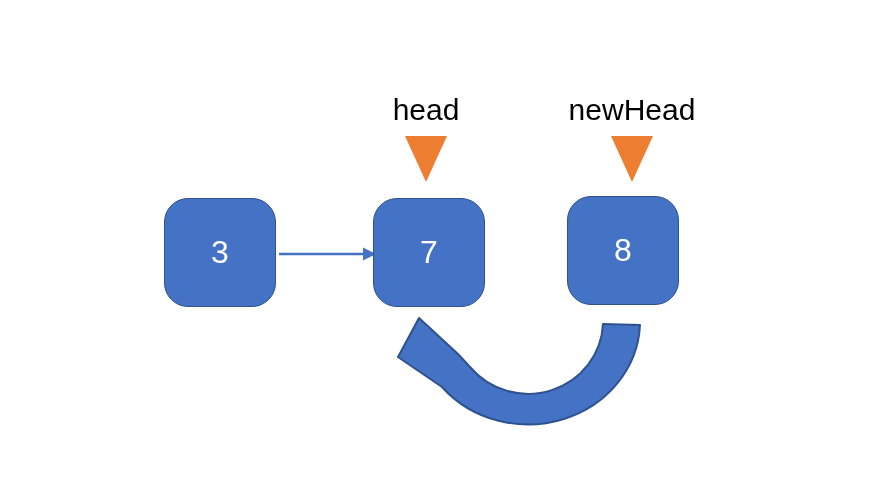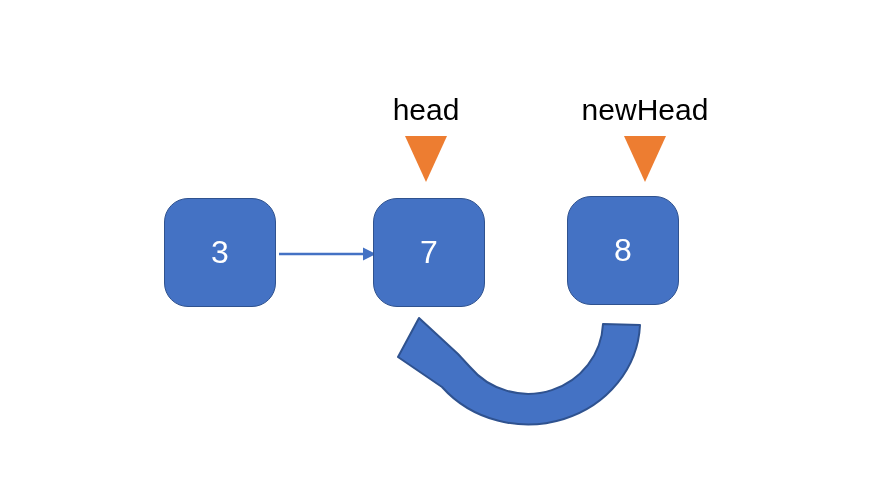--- a/index.html
+++ b/index.html
@@ -41,21 +41,21 @@
   .node-7 { left: 373px; top: 198px; }
   .node-8 { left: 567px; top: 196px; }
   .pointer {
     position: absolute;
     width: 140px;
     display: flex;
     flex-direction: column;
     align-items: center;
   }
   .pointer-head    { left: 356px; top: 92px; }
-  .pointer-newhead { left: 575px; top: 92px; text-align: right; }
+  .pointer-newhead { left: 562px; top: 92px; text-align: right; }
   .pointer-label {
     font-size: 30px;
     line-height: 36px;
     color: var(--label-text, #000000);
     white-space: nowrap;
   }
   .pointer-marker {
     margin-top: 8px;
     width: 0;
     height: 0;

